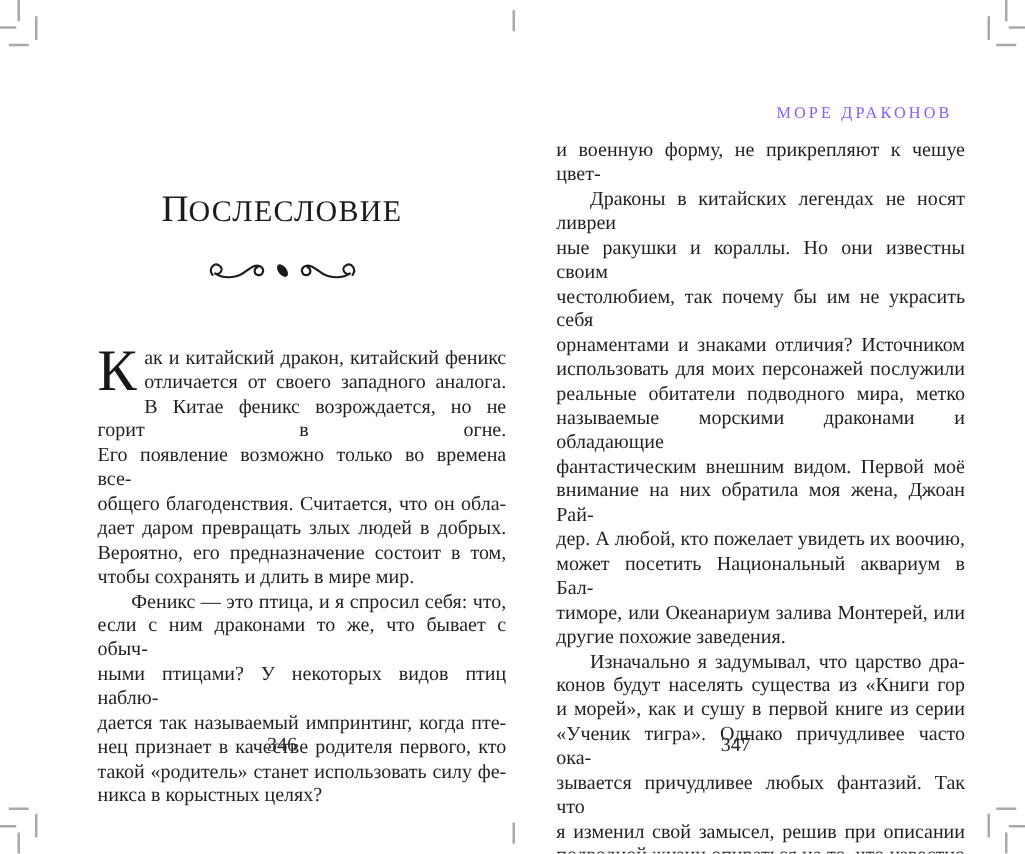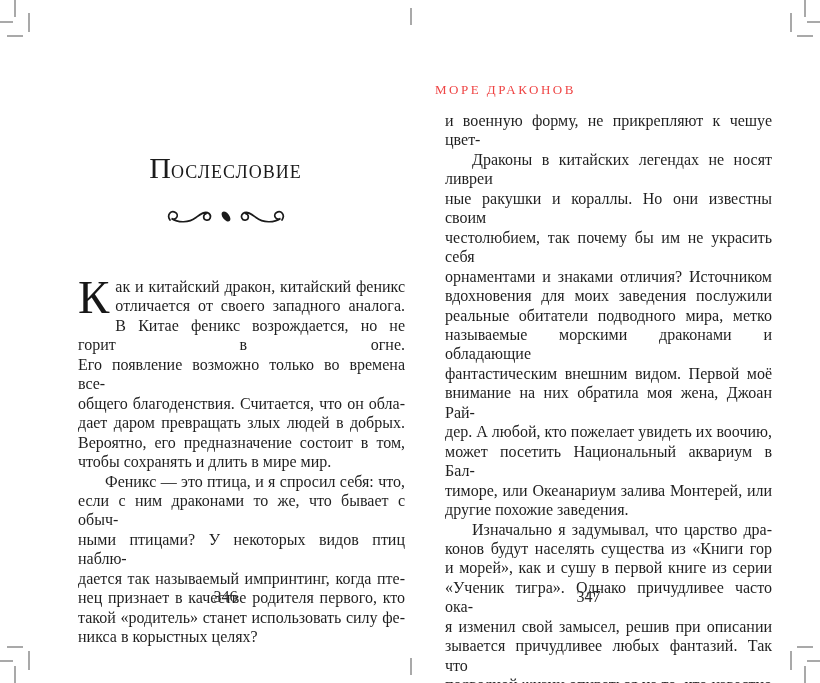--- a/index.html
+++ b/index.html
@@ -5,24 +5,24 @@
   html,body{margin:0;padding:0;background:#ffffff;}
   .canvas{position:relative;width:820px;height:683px;background:#fff;overflow:hidden;
           font-family:"Liberation Serif","DejaVu Serif",serif;color:#1f1f1f;}
   .mark{position:absolute;background:#a9a9a9;}
   .page{position:absolute;top:0;height:683px;}
   .page-left{left:78px;width:327px;}
   .page-right{left:445px;width:327px;}
   .heading{position:absolute;top:152px;left:-16px;width:100%;text-align:center;
            color:#1b1b1b;white-space:nowrap;}
   .heading .initial{font-size:30px;line-height:32px;}
-  .heading .rest{font-size:18px;letter-spacing:1px;text-transform:uppercase;}
+  .heading .rest{font-size:24px;letter-spacing:1px;text-transform:uppercase;}
   .ornament{position:absolute;top:203px;left:-16px;width:100%;text-align:center;}
-  .running-head{position:absolute;top:82px;left:-10px;width:100%;text-align:left;
-                font-size:13px;letter-spacing:2.5px;color:#ef4444;white-space:nowrap;}
+  .running-head{position:absolute;top:82px;left:-10px;width:100%;text-align:right;
+                font-size:13px;letter-spacing:2.5px;color:#8b5cf6;white-space:nowrap;}
   .body-text{position:absolute;width:100%;font-size:16px;line-height:19.45px;}
   .body-left{top:277px;}
   .body-right{top:111px;}
   .para{overflow:visible;}
   .line{text-align:justify;text-align-last:justify;white-space:normal;}
   .line.last{text-align-last:left;}
   .line.indent{text-indent:27px;}
   .dropcap{float:left;font-size:47px;line-height:36px;height:39px;margin:2px 6px 0 0;
            color:#171717;}
   .folio{position:absolute;top:588px;width:100%;text-align:center;font-size:16px;
@@ -101,37 +101,37 @@
   <div class="page page-right">
     <div class="running-head">МОРЕ ДРАКОНОВ</div>
 
     <div class="body-text body-right">
         <div class="para">
           <div class="line">и военную форму, не прикрепляют к чешуе цвет-</div>
           <div class="line indent">Драконы в китайских легендах не носят ливреи</div>
           <div class="line">ные ракушки и кораллы. Но они известны своим</div>
           <div class="line">честолюбием, так почему бы им не украсить себя</div>
           <div class="line">орнаментами и знаками отличия? Источником</div>
-          <div class="line">вдохновения для моих заведения послужили</div>
+          <div class="line">использовать для моих персонажей послужили</div>
           <div class="line">реальные обитатели подводного мира, метко</div>
           <div class="line">называемые морскими драконами и обладающие</div>
           <div class="line">фантастическим внешним видом. Первой моё</div>
           <div class="line">внимание на них обратила моя жена, Джоан Рай-</div>
           <div class="line">дер. А любой, кто пожелает увидеть их воочию,</div>
           <div class="line">может посетить Национальный аквариум в Бал-</div>
           <div class="line">тиморе, или Океанариум залива Монтерей, или</div>
           <div class="line last">другие похожие заведения.</div>
         </div>
         <div class="para">
           <div class="line indent">Изначально я задумывал, что царство дра-</div>
           <div class="line">конов будут населять существа из «Книги гор</div>
           <div class="line">и морей», как и сушу в первой книге из серии</div>
           <div class="line">«Ученик тигра». Однако причудливее часто ока-</div>
+          <div class="line">зывается причудливее любых фантазий. Так что</div>
           <div class="line">я изменил свой замысел, решив при описании</div>
-          <div class="line">зывается причудливее любых фантазий. Так что</div>
           <div class="line">подводной жизни опираться на то, что известно</div>
           <div class="line">о ней человеку. Новое поколение глубоководных</div>
         </div>
       </div>
 
     <div class="folio folio-right">347</div>
   </div>
 
 </div>
 

